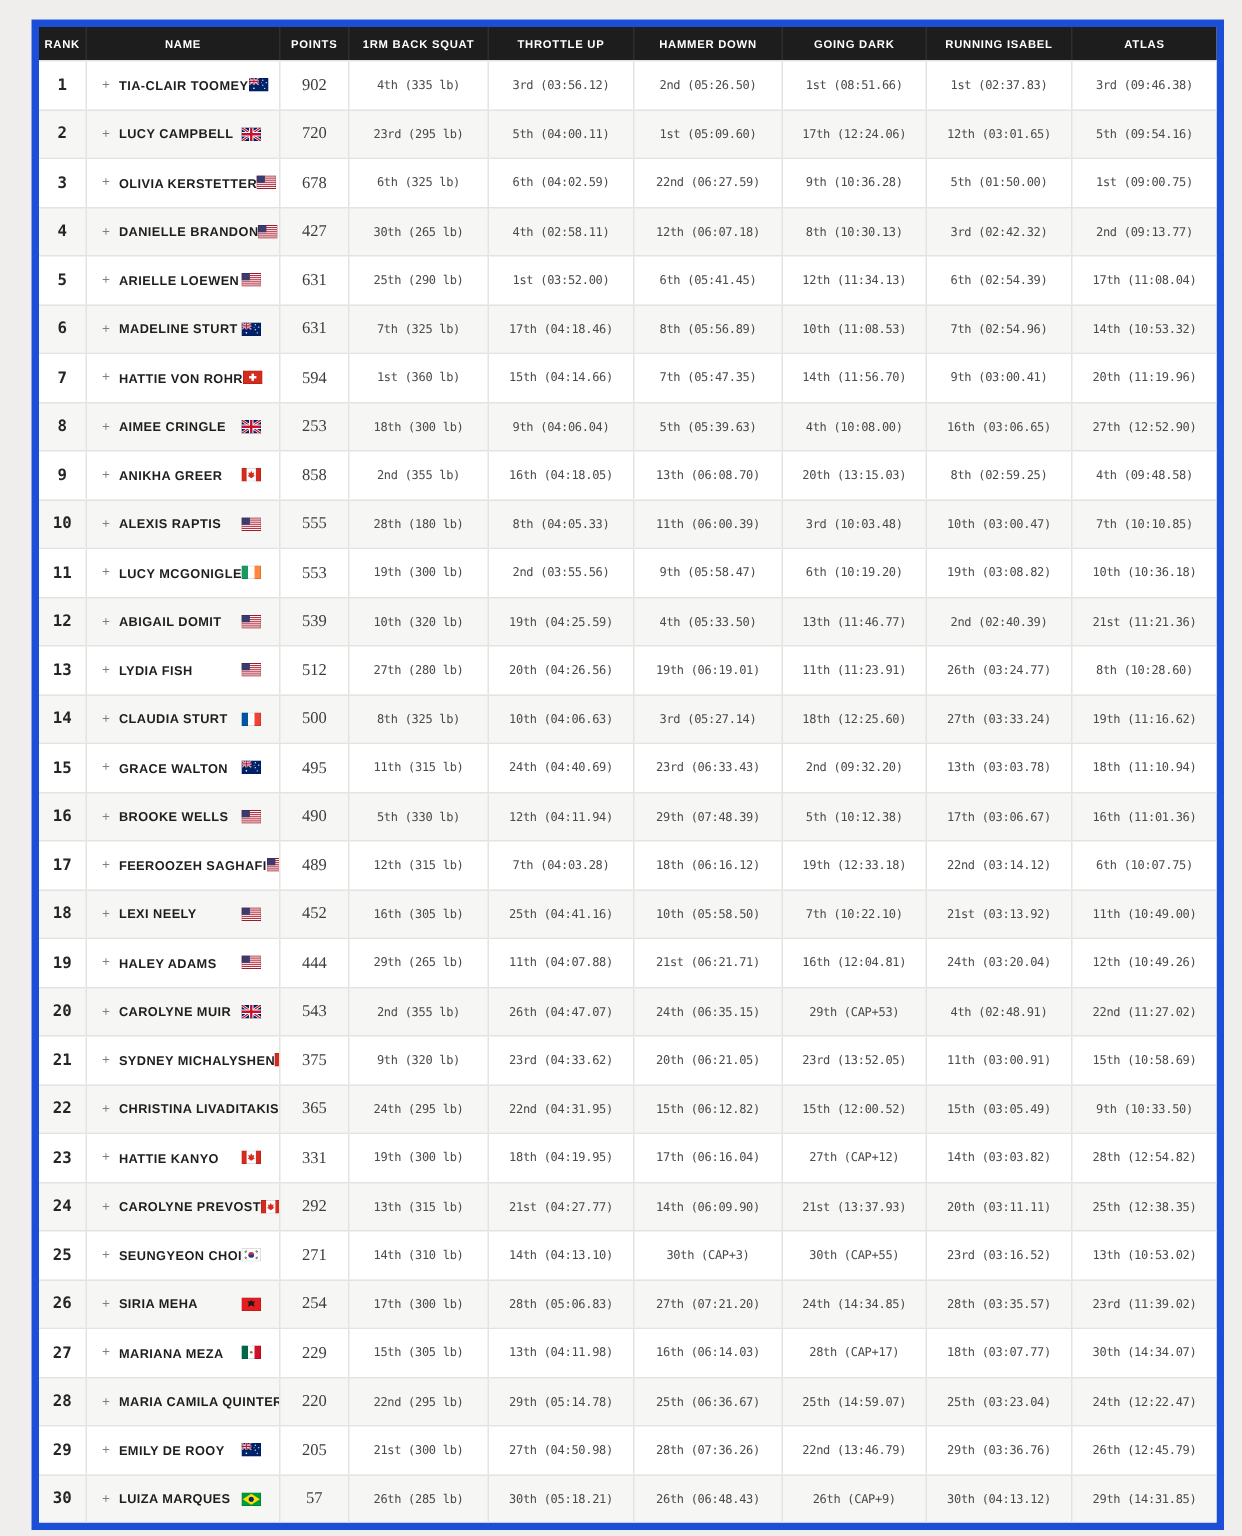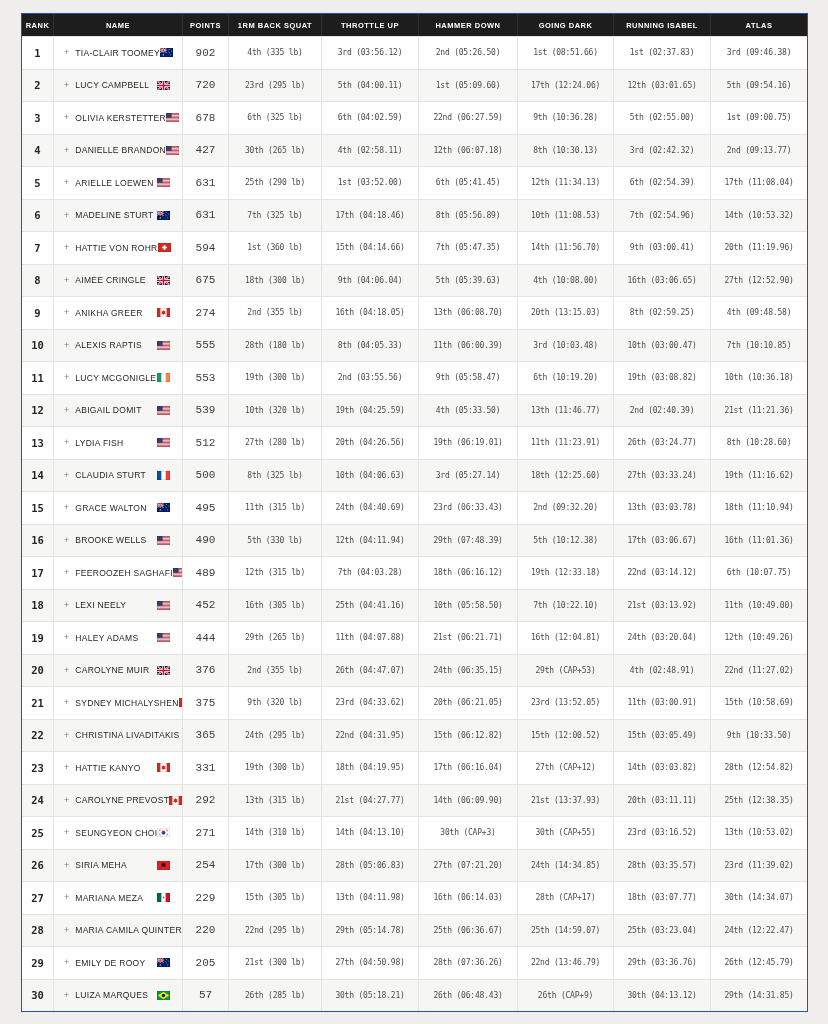--- a/index.html
+++ b/index.html
@@ -5,21 +5,21 @@
   html,body{margin:0;padding:0;}
   body{
     width:828px;height:1024px;
     background:#efeeec;
     font-family:"Liberation Sans",sans-serif;
     position:relative;
     overflow:hidden;
   }
   .lb{
     position:absolute;left:21px;top:13px;width:785px;
-    border:1px solid #1d4ed8;
+    border:5px solid #1d4ed8;
     background:#fff;
   }
   .grid{
     display:grid;
     grid-template-columns:31px 129px 46px 93px 97px 99px 96px 97px 97px;
   }
   .lb-head{
     background:#1d1d1d;
     height:22px;
   }
@@ -51,28 +51,28 @@
   }
   .name{
     justify-content:flex-start;
     padding:0 12px 0 10px;
   }
   .plus{
     color:#7f7f7f;font-size:9px;line-height:1;
     margin-right:6px;flex:0 0 auto;cursor:pointer;
   }
   .nm{
-    font-size:8.5px;font-weight:normal;letter-spacing:0.3px;
+    font-size:8.5px;font-weight:bold;letter-spacing:0.3px;
     color:#1e1e1e;
   }
   .flag{
     margin-left:auto;flex:0 0 auto;display:flex;align-items:center;
   }
   .pts{
-    font-family:Liberation Mono, monospace;
+    font-family:Liberation Serif, serif;
     font-size:11px;color:#3c3c3c;
   }
   .ev{
     font-family:"DejaVu Sans Mono",monospace;
     font-size:8px;color:#4b4b4b;letter-spacing:-0.2px;
   }
 </style>
 </head>
 <body>
 
@@ -164,21 +164,21 @@
               <rect width="5.6" height="4.85" fill="#3c3b6e"></rect>
               <rect x="0.25" y="0.25" width="12.5" height="8.5" fill="none" stroke="rgba(0,0,0,0.18)" stroke-width="0.5"></rect>
             </svg>
           </span>
     </div>
     <div class="cell pts">678</div>
     <div class="cell ev">6th (325 lb)</div>
     <div class="cell ev">6th (04:02.59)</div>
     <div class="cell ev">22nd (06:27.59)</div>
     <div class="cell ev">9th (10:36.28)</div>
-    <div class="cell ev">5th (02:55.00)</div>
+    <div class="cell ev">5th (01:50.00)</div>
     <div class="cell ev">1st (09:00.75)</div>
   </div>
       <div class="lb-row grid">
     <div class="cell rank">4</div>
     <div class="cell name">
       <span class="plus">+</span>
       <span class="nm">DANIELLE BRANDON</span>
       <span class="flag">
             <svg viewBox="0 0 13 9" width="13" height="9">
               <rect width="13" height="9" fill="#b22234"></rect>
@@ -295,21 +295,21 @@
             <svg viewBox="0 0 13 9" width="13" height="9">
               <rect width="13" height="9" fill="#012169"></rect>
               <path d="M0,0 13,9 M13,0 0,9" stroke="#fff" stroke-width="1.8"></path>
               <path d="M0,0 13,9 M13,0 0,9" stroke="#C8102E" stroke-width="0.8"></path>
               <path d="M6.5,0 V9 M0,4.5 H13" stroke="#fff" stroke-width="3"></path>
               <path d="M6.5,0 V9 M0,4.5 H13" stroke="#C8102E" stroke-width="1.6"></path>
               <rect x="0.25" y="0.25" width="12.5" height="8.5" fill="none" stroke="rgba(0,0,0,0.18)" stroke-width="0.5"></rect>
             </svg>
           </span>
     </div>
-    <div class="cell pts">675</div>
+    <div class="cell pts">253</div>
     <div class="cell ev">18th (300 lb)</div>
     <div class="cell ev">9th (04:06.04)</div>
     <div class="cell ev">5th (05:39.63)</div>
     <div class="cell ev">4th (10:08.00)</div>
     <div class="cell ev">16th (03:06.65)</div>
     <div class="cell ev">27th (12:52.90)</div>
   </div>
       <div class="lb-row grid">
     <div class="cell rank">9</div>
     <div class="cell name">
@@ -318,21 +318,21 @@
       <span class="flag">
             <svg viewBox="0 0 13 9" width="13" height="9">
               <rect width="13" height="9" fill="#fff"></rect>
               <rect width="3.4" height="9" fill="#d52b1e"></rect>
               <rect x="9.6" width="3.4" height="9" fill="#d52b1e"></rect>
               <polygon points="6.5,1.9 7.2,3.3 8.5,3 8,4.6 8.9,5.2 6.5,6.8 4.1,5.2 5,4.6 4.5,3 5.8,3.3" fill="#d52b1e"></polygon>
               <rect x="0.25" y="0.25" width="12.5" height="8.5" fill="none" stroke="rgba(0,0,0,0.18)" stroke-width="0.5"></rect>
             </svg>
           </span>
     </div>
-    <div class="cell pts">274</div>
+    <div class="cell pts">858</div>
     <div class="cell ev">2nd (355 lb)</div>
     <div class="cell ev">16th (04:18.05)</div>
     <div class="cell ev">13th (06:08.70)</div>
     <div class="cell ev">20th (13:15.03)</div>
     <div class="cell ev">8th (02:59.25)</div>
     <div class="cell ev">4th (09:48.58)</div>
   </div>
       <div class="lb-row grid">
     <div class="cell rank">10</div>
     <div class="cell name">
@@ -621,21 +621,21 @@
             <svg viewBox="0 0 13 9" width="13" height="9">
               <rect width="13" height="9" fill="#012169"></rect>
               <path d="M0,0 13,9 M13,0 0,9" stroke="#fff" stroke-width="1.8"></path>
               <path d="M0,0 13,9 M13,0 0,9" stroke="#C8102E" stroke-width="0.8"></path>
               <path d="M6.5,0 V9 M0,4.5 H13" stroke="#fff" stroke-width="3"></path>
               <path d="M6.5,0 V9 M0,4.5 H13" stroke="#C8102E" stroke-width="1.6"></path>
               <rect x="0.25" y="0.25" width="12.5" height="8.5" fill="none" stroke="rgba(0,0,0,0.18)" stroke-width="0.5"></rect>
             </svg>
           </span>
     </div>
-    <div class="cell pts">376</div>
+    <div class="cell pts">543</div>
     <div class="cell ev">2nd (355 lb)</div>
     <div class="cell ev">26th (04:47.07)</div>
     <div class="cell ev">24th (06:35.15)</div>
     <div class="cell ev">29th (CAP+53)</div>
     <div class="cell ev">4th (02:48.91)</div>
     <div class="cell ev">22nd (11:27.02)</div>
   </div>
       <div class="lb-row grid">
     <div class="cell rank">21</div>
     <div class="cell name">

